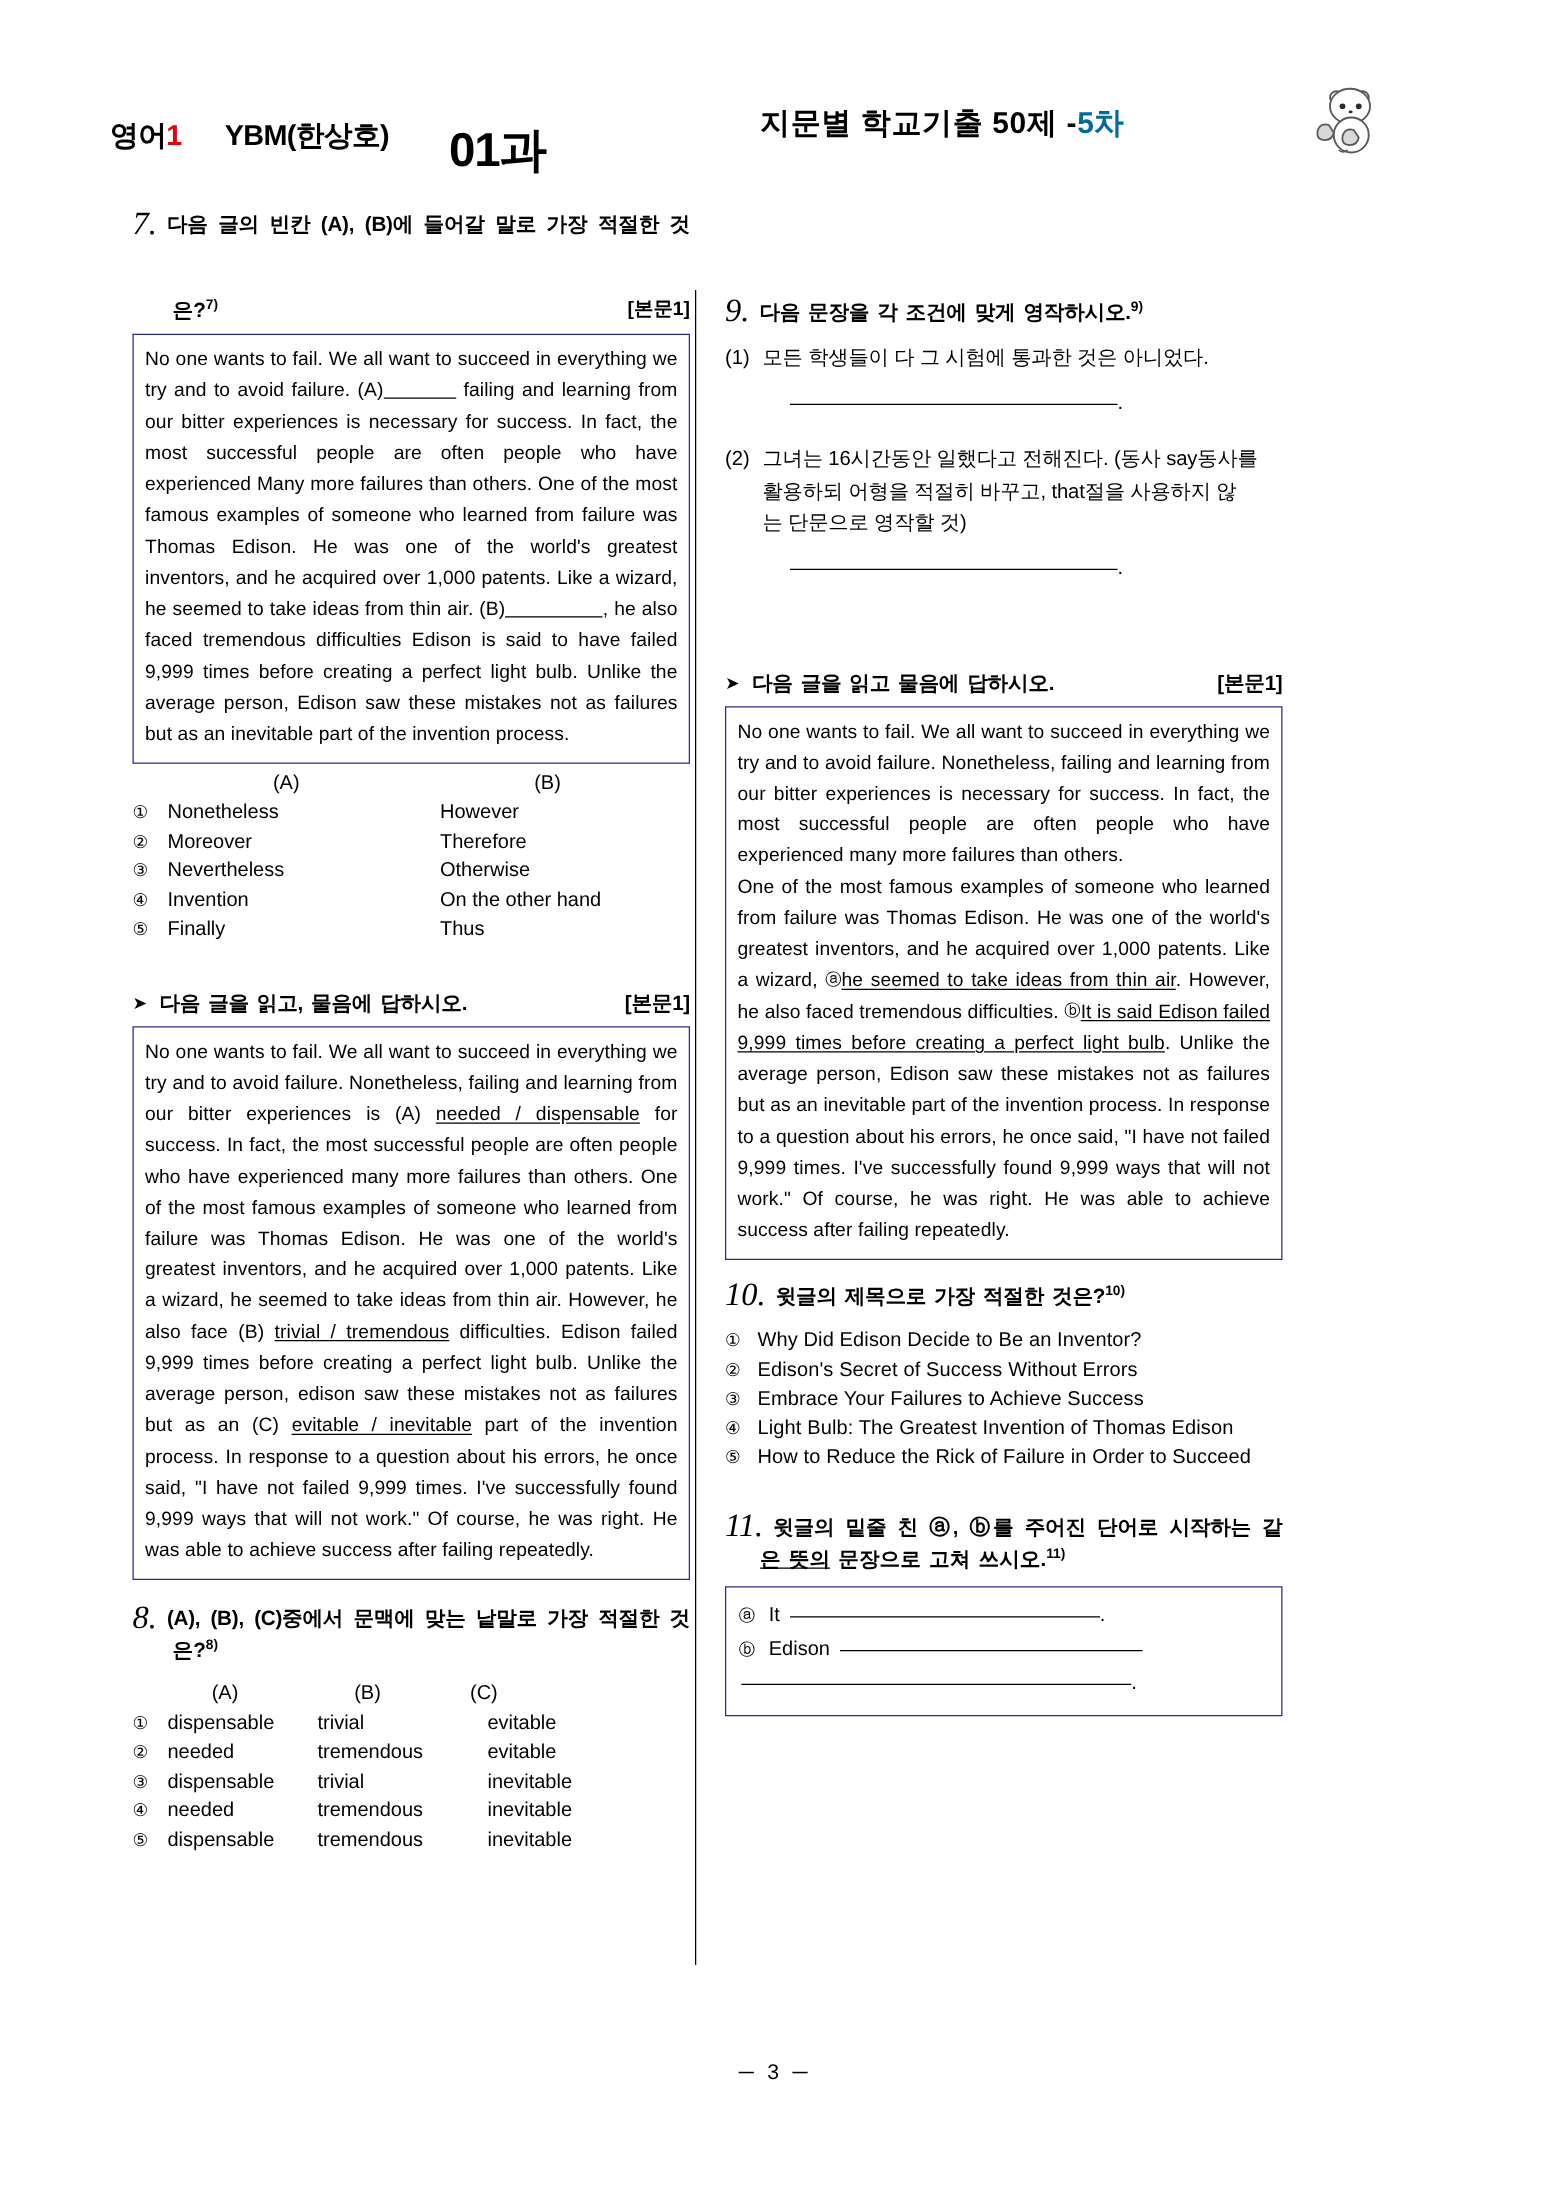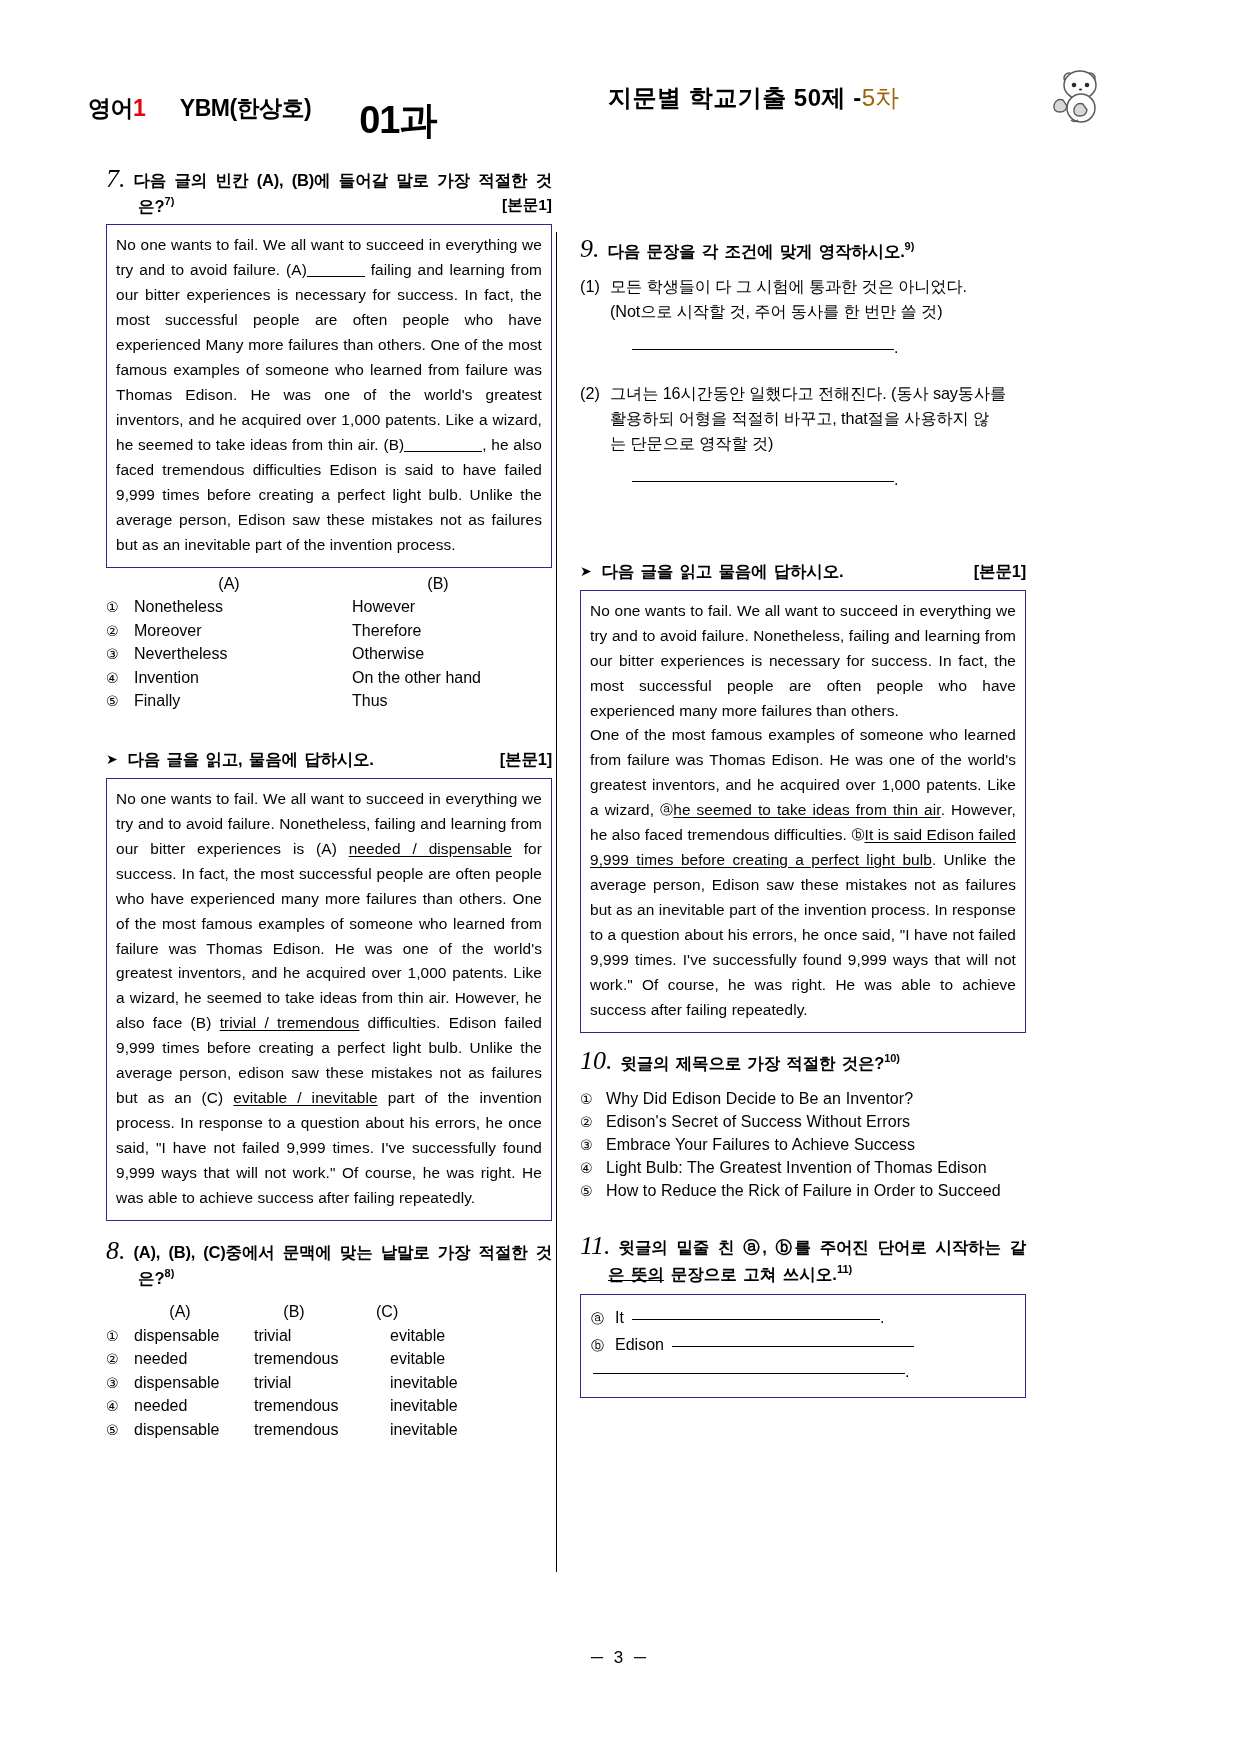--- a/index.html
+++ b/index.html
@@ -71,22 +71,22 @@
     align-items: baseline;
     white-space: nowrap;
   }
   .hdr-title {
     font-size: 24px;
     font-weight: bold;
     letter-spacing: 0.5px;
   }
   .hdr-round {
     font-size: 24px;
-    font-weight: normal;
-    color: #a16207;
+    font-weight: bold;
+    color: #0369a1;
   }
   .mascot {
     position: absolute;
     left: 955px;
     top: -6px;
     width: 78px;
     height: 78px;
   }
 
   
@@ -341,21 +341,21 @@
 
   <div class="col-divider"></div>
 
   <div class="col col-left">
 
     <div class="q">
       <div class="q-head">
         <span class="q-num">7.</span>
         <span class="q-text jst">다음 글의 빈칸 (A), (B)에 들어갈 말로 가장 적절한 것</span>
       </div>
-      <div style="font-size:16.5px;font-weight:bold;margin-left:32px;position:relative;line-height:1.5;">
+      <div style="font-size:16.5px;font-weight:bold;margin-left:32px;position:relative;line-height:1.5;margin-top:43px;">
         <span>은?</span><span class="sup">7)</span>
         <span class="bonmun">[본문1]</span>
       </div>
 
       <div class="passage" style="margin-top:6px;">
         <p><span class="indent">No one wants to fail. We all want to succeed in everything we try and to avoid failure. (A)</span><span class="blank-a"></span><span> failing and learning from our bitter experiences is necessary for success. In fact, the most successful people are often people who have experienced Many more failures than others. One of the most famous examples of someone who learned from failure was Thomas Edison. He was one of the world's greatest inventors, and he acquired over 1,000 patents. Like a wizard, he seemed to take ideas from thin air. (B)</span><span class="blank-b"></span><span>, he also faced tremendous difficulties Edison is said to have failed 9,999 times before creating a perfect light bulb. Unlike the average person, Edison saw these mistakes not as failures but as an inevitable part of the invention process.</span></p>
       </div>
 
       <div class="tbl ab2">
         <div class="hrow">
@@ -463,21 +463,20 @@
       <div class="q-head">
         <span class="q-num">9.</span>
         <span class="q-text"><span>다음 문장을 각 조건에 맞게 영작하시오.</span><span class="sup">9)</span></span>
       </div>
 
       <div class="subitems">
         <div class="subitem">
           <span class="si-num">(1)</span>
           <span class="si-body">
             <span>모든 학생들이 다 그 시험에 통과한 것은 아니었다.</span>
-            <span class="cond">(Not으로 시작할 것, 주어 동사를 한 번만 쓸 것)</span>
             <span class="ansline"><span class="dashes"></span>.</span>
           </span>
         </div>
 
         <div style="height:16px;"></div>
 
         <div class="subitem">
           <span class="si-num">(2)</span>
           <span class="si-body">
             <span>그녀는 16시간동안 일했다고 전해진다. (동사 say동사를</span>

